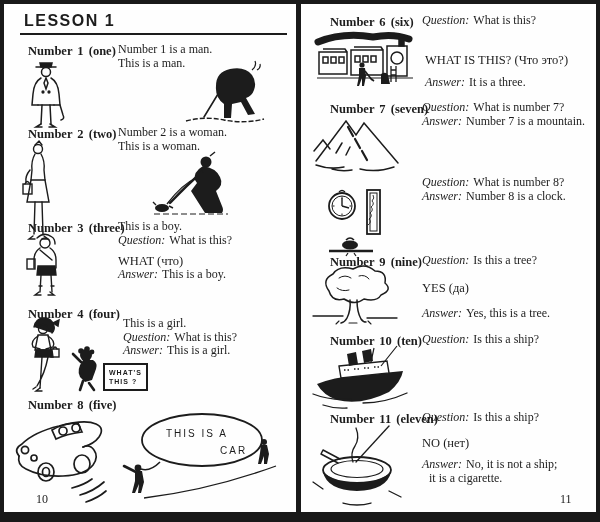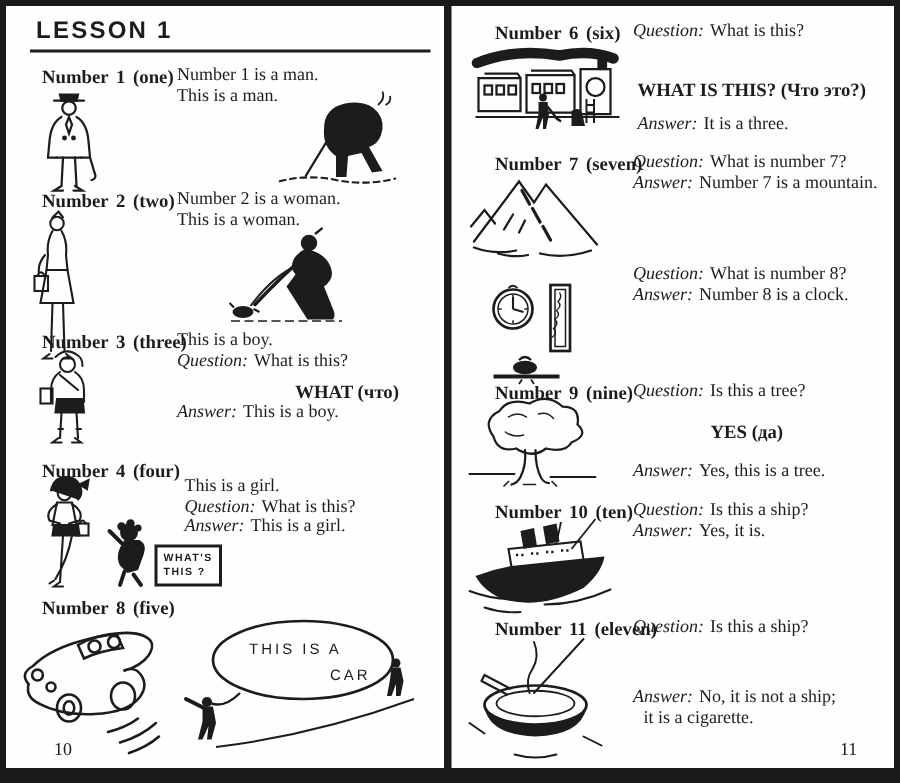--- a/index.html
+++ b/index.html
@@ -8,21 +8,21 @@
   .book{position:relative;width:600px;height:454px;background:#191919}
   .page{position:absolute;top:4px;height:508px;background:#fefefe;overflow:hidden}
   .page-left{left:4px;width:292px}
   .page-right{left:301px;width:295px}
   .lesson{position:absolute;font-family:"Liberation Sans",sans-serif;font-weight:bold;font-size:16px;letter-spacing:1.5px;white-space:nowrap}
   .rule{position:absolute;height:2px;background:#1c1c1c}
   .h{position:absolute;font-weight:bold;font-size:12.5px;white-space:nowrap;word-spacing:2px}
   .t{position:absolute;font-size:12px;line-height:13.5px;white-space:nowrap}
   .it{font-style:italic}
   .sp{margin-left:4px}
-  .key{position:absolute;font-weight:bold;font-size:12.5px;text-align:right;white-space:nowrap}
+  .key{position:absolute;font-weight:normal;font-size:12.5px;text-align:left;white-space:nowrap}
   .pagenum{position:absolute;font-size:12px}
   svg{position:absolute;overflow:visible}
   .sign{position:absolute;border:2px solid #1c1c1c;background:#fff;font-family:"Liberation Sans",sans-serif;font-weight:bold;font-size:7px;letter-spacing:1px;line-height:9px;padding:3px 4px;white-space:nowrap}
   .bubtxt{position:absolute;font-family:"Liberation Sans",sans-serif;font-size:10px;letter-spacing:2px;white-space:nowrap}
 </style>
 </head>
 <body>
 
 <div class="book">
 
@@ -265,35 +265,35 @@
         <path d="M28,14 q6,-4 12,0 m8,-2 q6,-2 10,3 m-32,9 q5,4 12,2" stroke-width="1"></path>
         <path d="M39,36 q1,10 -3,18 q-2,4 -6,5 m16,-23 q0,12 4,19 q2,3 5,3"></path>
         <path d="M2,52 h30 m24,2 h30" stroke-width="1.3"></path>
         <path d="M28,57 l-3,3 m32,-3 l3,3 m-22,-1 h8" stroke-width="1.1"></path>
       </g>
     </svg>
 
     <div class="h" style="left:29px;top:330px">Number 10 (ten)</div>
     <div class="t" style="left:121px;top:329px">
       <div><span class="it">Question:</span><span class="sp">Is this a ship?</span></div>
-      <div><span class="it">Answer:</span><span class="sp">Yes, it is.</span></div>
     </div>
     <svg style="left:10px;top:340px" width="100" height="66" viewBox="0 0 100 66">
       <path fill="#1c1c1c" d="M6,40 Q24,33 42,32 L92,27 Q90,38 78,48 Q50,62 26,56 Q12,51 6,40 Z"></path>
       <path d="M28,22 L76,17 L78,29 L30,34 Z" fill="#fff" stroke="#1c1c1c" stroke-width="1.4"></path>
       <path d="M33,26 h6 m4,-1 h6 m4,-1 h6 m4,-1 h6" stroke="#1c1c1c" stroke-width="1.6" stroke-dasharray="1.5 2" fill="none"></path>
       <path fill="#1c1c1c" d="M36,10 l9,-2 2,12 -9,2 z M51,7 l9,-2 2,12 -9,2 z"></path>
       <path d="M70,22 L86,2 M60,18 L63,4" stroke="#1c1c1c" stroke-width="1.2" fill="none"></path>
       <path d="M2,50 q18,7 38,5 m12,4 q22,0 44,-10 m-84,12 q12,4 24,3" stroke="#1c1c1c" stroke-width="1.3" fill="none" stroke-linecap="round"></path>
     </svg>
 
     <div class="h" style="left:29px;top:408px">Number 11 (eleven)</div>
     <div class="t" style="left:121px;top:407px">
       <div><span class="it">Question:</span><span class="sp">Is this a ship?</span></div>
     </div>
+    <div class="key" style="left:121px;top:432px;width:88px">NO (нет)</div>
     <div class="t" style="left:121px;top:454px">
       <div><span class="it">Answer:</span><span class="sp">No, it is not a ship;</span></div>
       <div style="margin-left:7px">it is a cigarette.</div>
     </div>
     <svg style="left:8px;top:414px" width="96" height="88" viewBox="0 0 96 88">
       <g fill="none" stroke="#1c1c1c" stroke-width="1.8" stroke-linecap="round">
         <ellipse cx="48" cy="52" rx="34" ry="13"></ellipse>
         <ellipse cx="48" cy="51" rx="26" ry="8.5" stroke-width="1.2"></ellipse>
         <path d="M44,44 q-3,-9 2,-16 q5,-8 1,-18" stroke-width="1.3"></path>
         <path d="M47,44 L80,8" stroke-width="1.3"></path>

